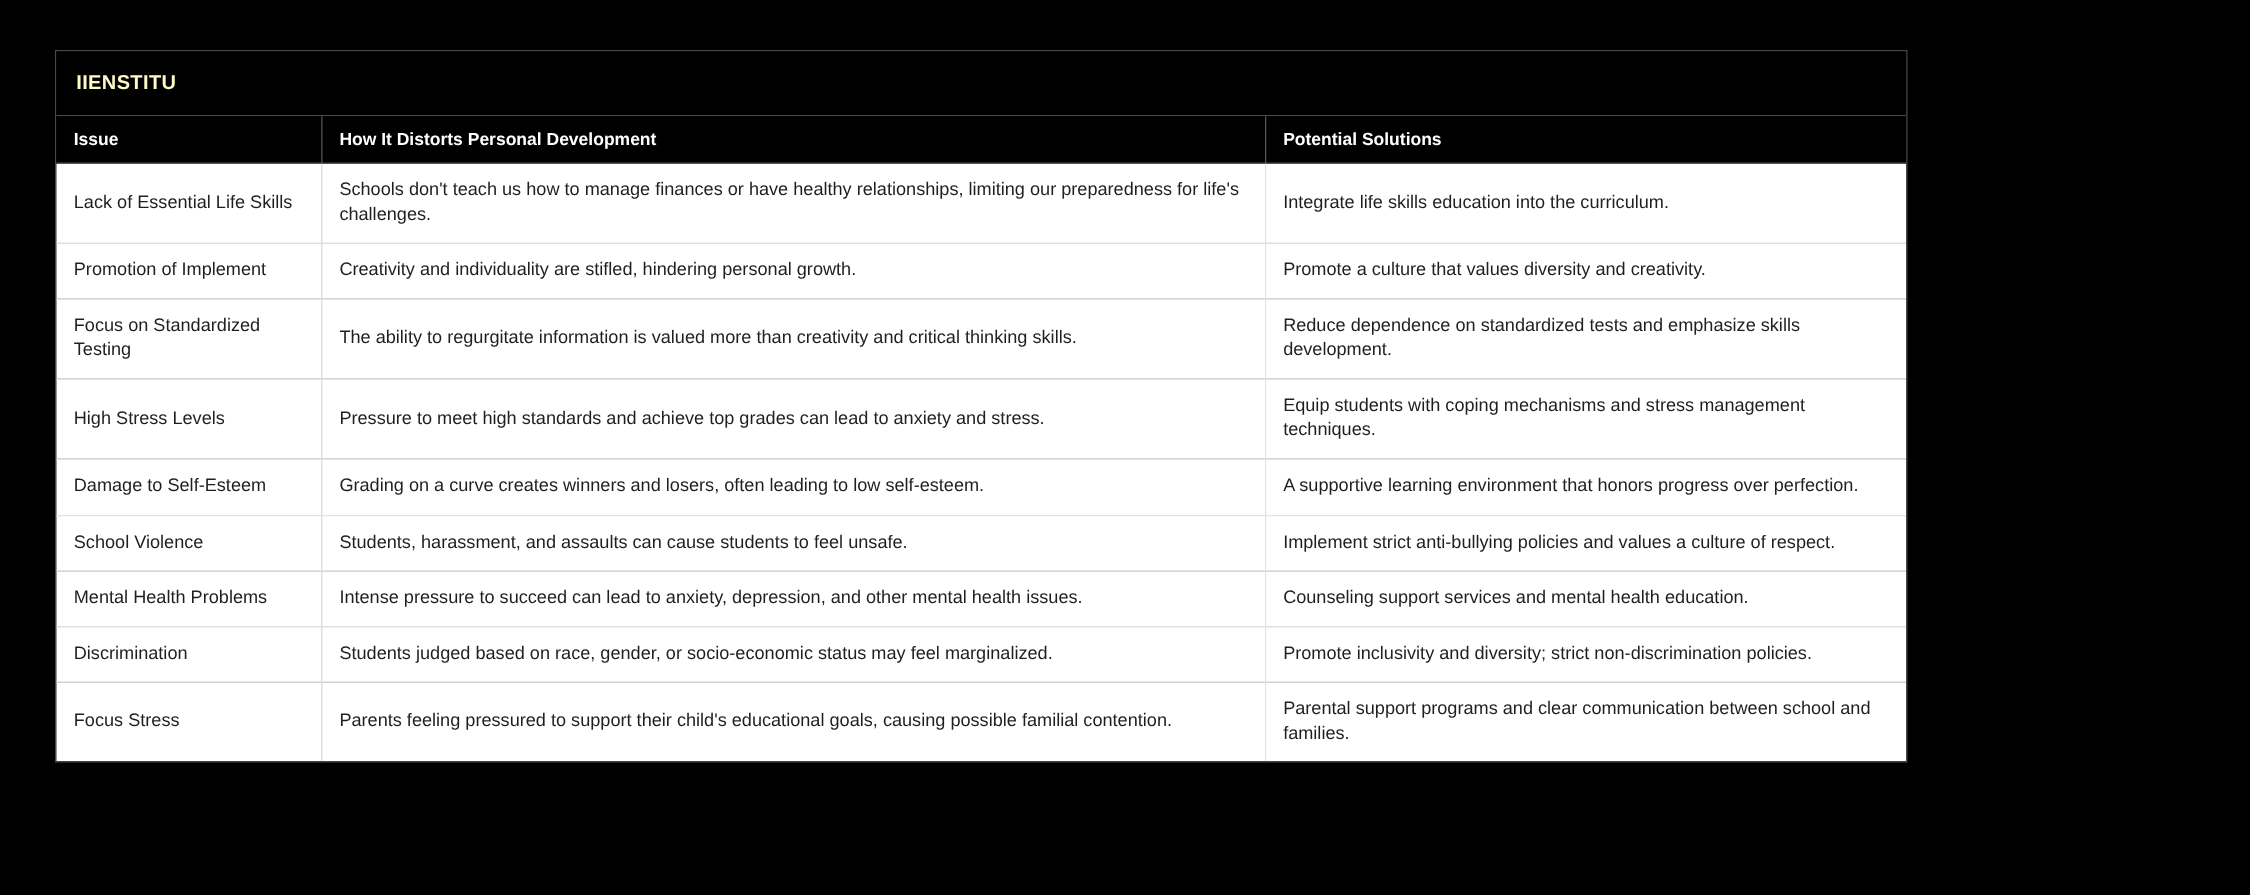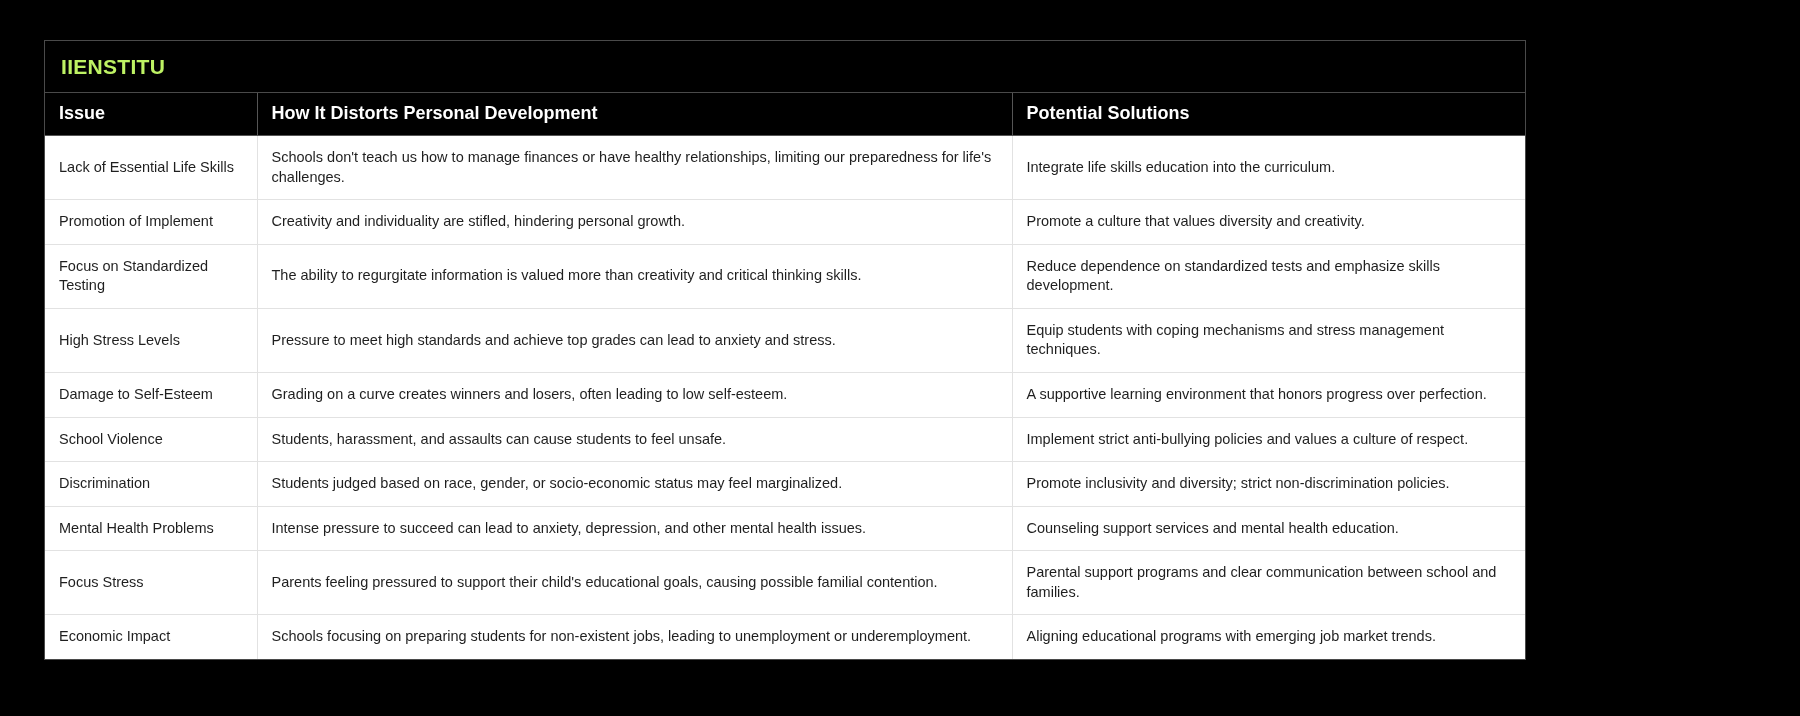--- a/index.html
+++ b/index.html
@@ -39,41 +39,41 @@
     height: 52px;
     background: #000000;
     display: flex;
     align-items: center;
     padding: 0 0 0 16px;
     box-sizing: border-box;
     border-bottom: 1px solid #4a4a4a;
   }
 
   .brand-title {
-    color: #bef264;
-    font-size: 21px;
+    color: #fef9c3;
+    font-size: 16px;
     font-weight: bold;
     letter-spacing: 0.3px;
     line-height: 1;
   }
 
   table.matrix {
     width: 100%;
     border-collapse: collapse;
     table-layout: fixed;
   }
 
   table.matrix col.c1 { width: 212px; }
   table.matrix col.c2 { width: 755px; }
   table.matrix col.c3 { width: 513px; }
 
   table.matrix thead th {
     background: #000000;
     color: #ffffff;
-    font-size: 18px;
+    font-size: 14px;
     font-weight: bold;
     text-align: left;
     padding: 10px 14px 11px 14px;
     border-right: 1px solid #555555;
     border-bottom: 1px solid #555555;
     vertical-align: middle;
     box-sizing: border-box;
   }
   table.matrix thead th:last-child {
     border-right: none;
@@ -147,36 +147,31 @@
           <td>Damage to Self-Esteem</td>
           <td>Grading on a curve creates winners and losers, often leading to low self-esteem.</td>
           <td>A supportive learning environment that honors progress over perfection.</td>
         </tr>
         <tr>
           <td>School Violence</td>
           <td>Students, harassment, and assaults can cause students to feel unsafe.</td>
           <td>Implement strict anti-bullying policies and values a culture of respect.</td>
         </tr>
         <tr>
+          <td>Mental Health Problems</td>
+          <td>Intense pressure to succeed can lead to anxiety, depression, and other mental health issues.</td>
+          <td>Counseling support services and mental health education.</td>
+        </tr>
+        <tr>
           <td>Discrimination</td>
           <td>Students judged based on race, gender, or socio-economic status may feel marginalized.</td>
           <td>Promote inclusivity and diversity; strict non-discrimination policies.</td>
         </tr>
         <tr>
-          <td>Mental Health Problems</td>
-          <td>Intense pressure to succeed can lead to anxiety, depression, and other mental health issues.</td>
-          <td>Counseling support services and mental health education.</td>
-        </tr>
-        <tr>
           <td>Focus Stress</td>
           <td>Parents feeling pressured to support their child's educational goals, causing possible familial contention.</td>
           <td>Parental support programs and clear communication between school and families.</td>
-        </tr>
-        <tr>
-          <td>Economic Impact</td>
-          <td>Schools focusing on preparing students for non-existent jobs, leading to unemployment or underemployment.</td>
-          <td>Aligning educational programs with emerging job market trends.</td>
         </tr>
       </tbody>
     </table>
 
   </div>
 </div>
 
 </body></html>

